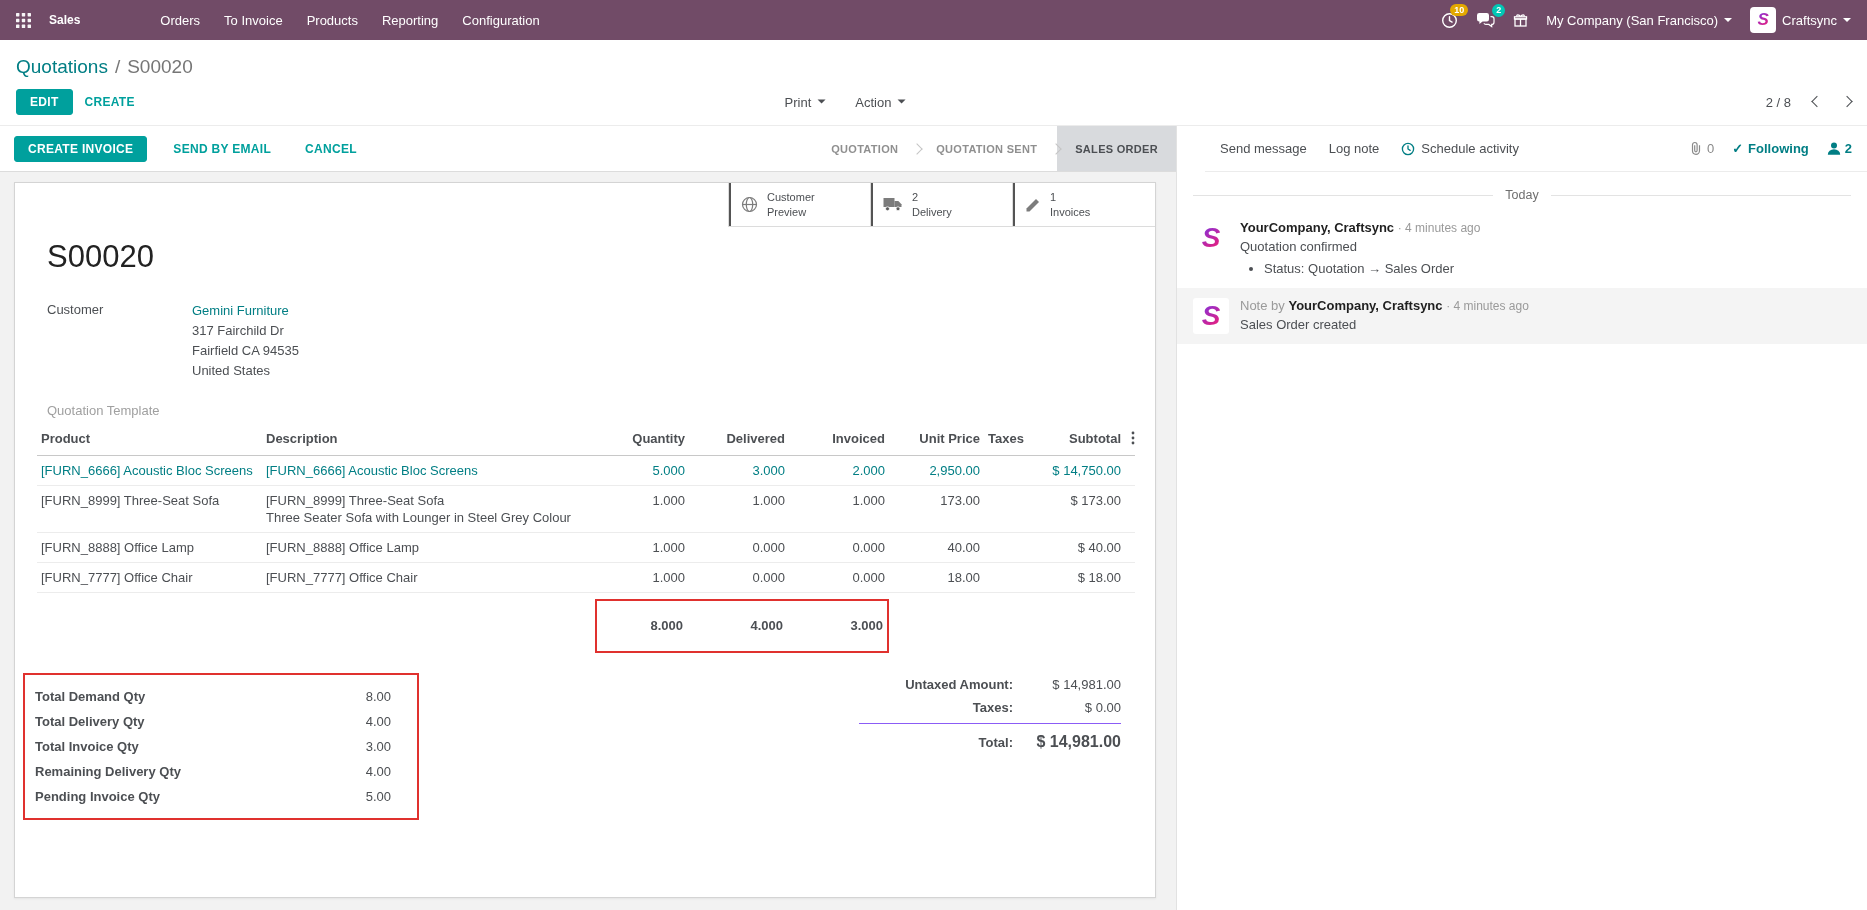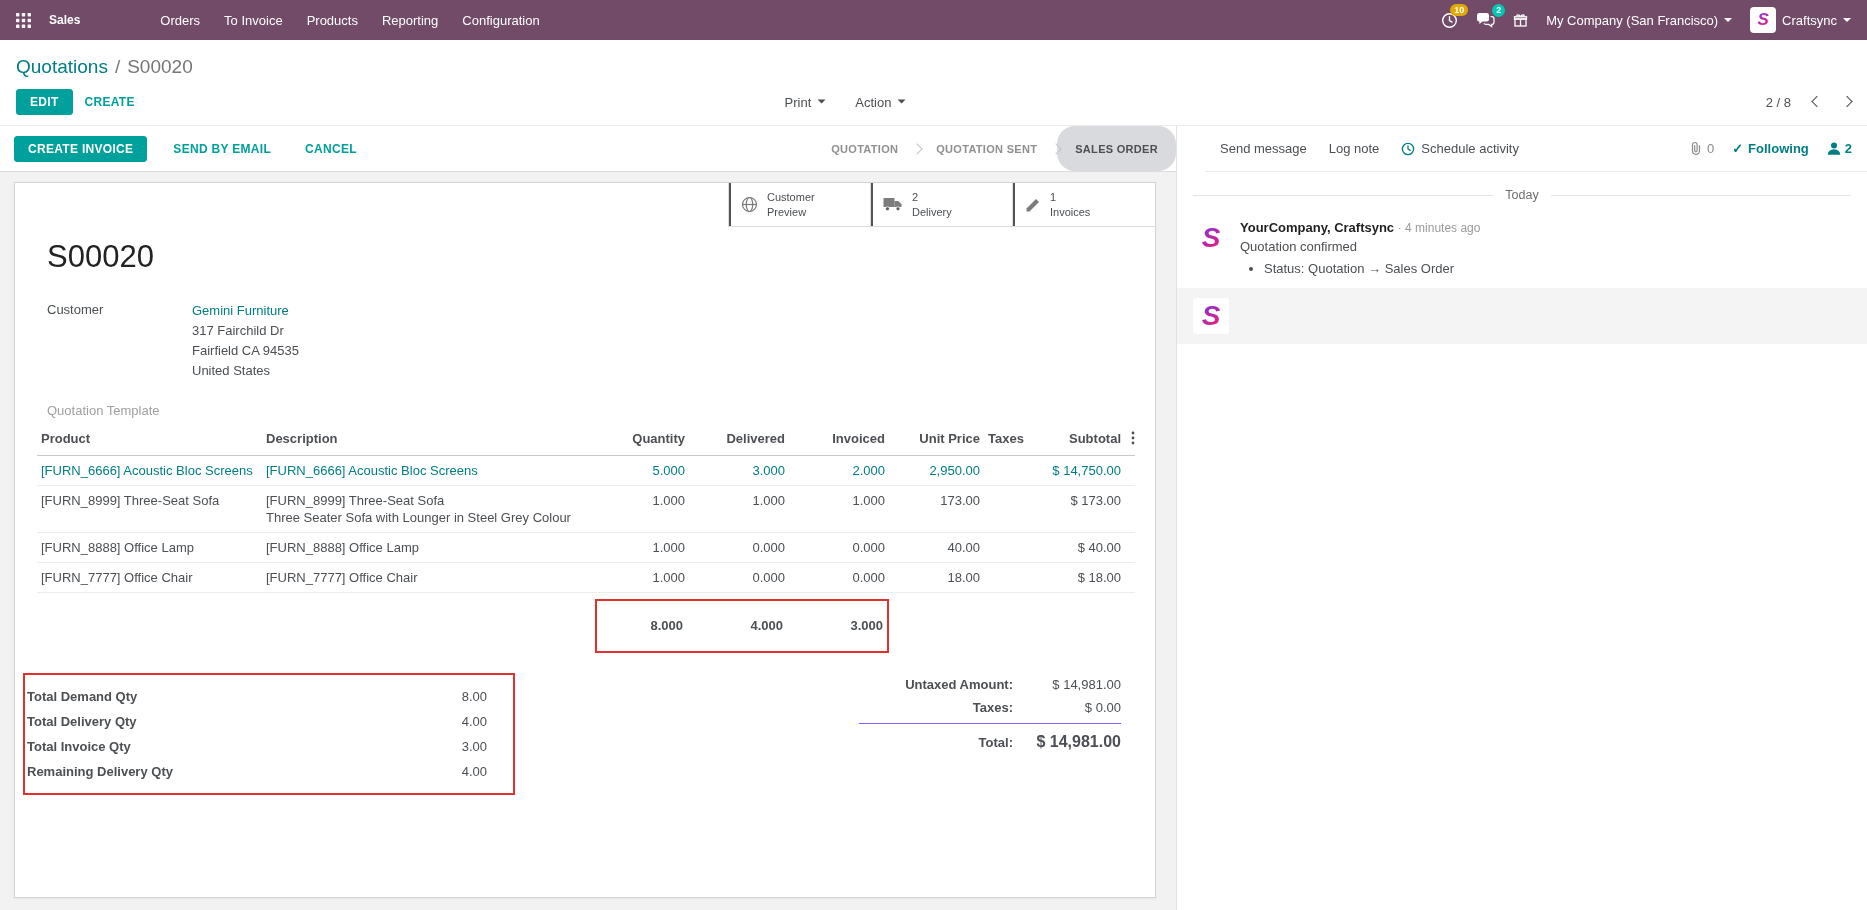--- a/index.html
+++ b/index.html
@@ -47,21 +47,21 @@
   .chev.right{transform:rotate(45deg);}
 
   
   .content{display:flex;height:785px;border-top:1px solid #ececec;}
   .left-col{width:1176px;flex-shrink:0;display:flex;flex-direction:column;}
   .statusbar{height:46px;background:#fff;border-bottom:1px solid var(--border);display:flex;align-items:center;padding-left:14px;}
   .statusbar .btn-primary{margin-right:14px;}
   .statusbar .btn-flat{margin-right:10px;}
   .status-steps{margin-left:auto;display:flex;align-items:center;height:100%;}
   .step{font-size:11px;font-weight:bold;color:#8f8f8f;padding:0 18px;display:flex;align-items:center;height:100%;cursor:pointer;letter-spacing:.3px;}
-  .step.active{background:#D8DADD;color:var(--text);border-radius:18px;}
+  .step.active{background:#D8DADD;color:var(--text);}
   .sep{width:8px;height:8px;border-top:1px solid #c5c5c5;border-right:1px solid #c5c5c5;transform:rotate(45deg);margin:0 -3px;}
 
   .sheet-area{flex:1;background:#f2f2f2;padding:10px 0 0 14px;overflow:hidden;}
   .sheet{width:1142px;min-height:716px;background:#fff;border:1px solid #d4d4d4;box-shadow:0 1px 2px rgba(0,0,0,.06);position:relative;padding-bottom:30px;}
 
   
   .button-box{position:absolute;top:0;right:0;display:flex;border-left:1px solid var(--border);border-bottom:1px solid var(--border);background:#fff;}
   .smart-btn{width:142px;height:43px;display:flex;align-items:center;gap:9px;padding:0 10px;border-right:1px solid var(--border);background:#fff;border-top:none;border-bottom:none;font-size:11px;color:var(--text);text-align:left;}
   .smart-btn:last-child{border-right:none;}
   .smart-txt{display:flex;flex-direction:column;line-height:1.3;}
@@ -96,21 +96,21 @@
 
   
   .totals-row{display:flex;align-items:center;margin:6px 22px 0;}
   .tr-spacer{width:558px;}
   .red-box{border:2px solid var(--annotation);}
   .tr-box{display:flex;align-items:center;height:54px;}
   .tr-cell{display:inline-block;text-align:right;font-weight:bold;font-size:13px;padding:0 4px;}
   .tr-q{width:90px;} .tr-d{width:100px;} .tr-i{width:100px;}
 
   .bottom{display:flex;align-items:flex-start;margin:20px 22px 0 8px;}
-  .qty-summary{width:492px;padding:9px 26px 9px 2px;}
+  .qty-summary{width:396px;padding:9px 26px 9px 10px;}
   .sum-row{display:flex;font-size:13px;line-height:25px;}
   .sum-label{font-weight:bold;color:var(--text);}
   .sum-value{margin-left:auto;}
   .amounts{margin-left:auto;margin-right:12px;width:262px;font-size:13px;}
   .amount-row{display:flex;justify-content:flex-end;align-items:baseline;padding:4px 0;}
   .amount-label{font-weight:bold;}
   .amount-value{width:108px;text-align:right;}
   .amount-total{border-top:1px solid #8b5cf6;margin-top:4px;padding-top:9px;}
   .amount-total .amount-value{font-size:16px;font-weight:bold;}
 
@@ -407,20 +407,24 @@
                 <span class="sum-value">4.00</span>
               </div>
             <div class="sum-row">
                 <span class="sum-label">Total Invoice Qty</span>
                 <span class="sum-value">3.00</span>
               </div>
             <div class="sum-row">
                 <span class="sum-label">Remaining Delivery Qty</span>
                 <span class="sum-value">4.00</span>
               </div>
+            <div class="sum-row">
+                <span class="sum-label">Pending Invoice Qty</span>
+                <span class="sum-value">5.00</span>
+              </div>
           </div>
           <div class="amounts">
             <div class="amount-row">
                 <span class="amount-label">Untaxed Amount:</span>
                 <span class="amount-value">$ 14,981.00</span>
               </div>
             <div class="amount-row">
                 <span class="amount-label">Taxes:</span>
                 <span class="amount-value">$ 0.00</span>
               </div>
@@ -486,15 +490,23 @@
         <ul class="msg-detail">
             <li>Status: Quotation → Sales Order</li>
           </ul>
       </div>
     </div>
 
     <div class="message note">
       <div class="avatar">
           <span class="logo-s">S</span>
         </div>
+      <div>
+        <div class="msg-header">
+          <span class="msg-prefix">Note by</span>
+          <span class="msg-author">YourCompany, Craftsync</span>
+          <span class="msg-time">· 4 minutes ago</span>
+        </div>
+        <div class="msg-body">Sales Order created</div>
+      </div>
     </div>
   </aside>
 </div>
 
 </body></html>

